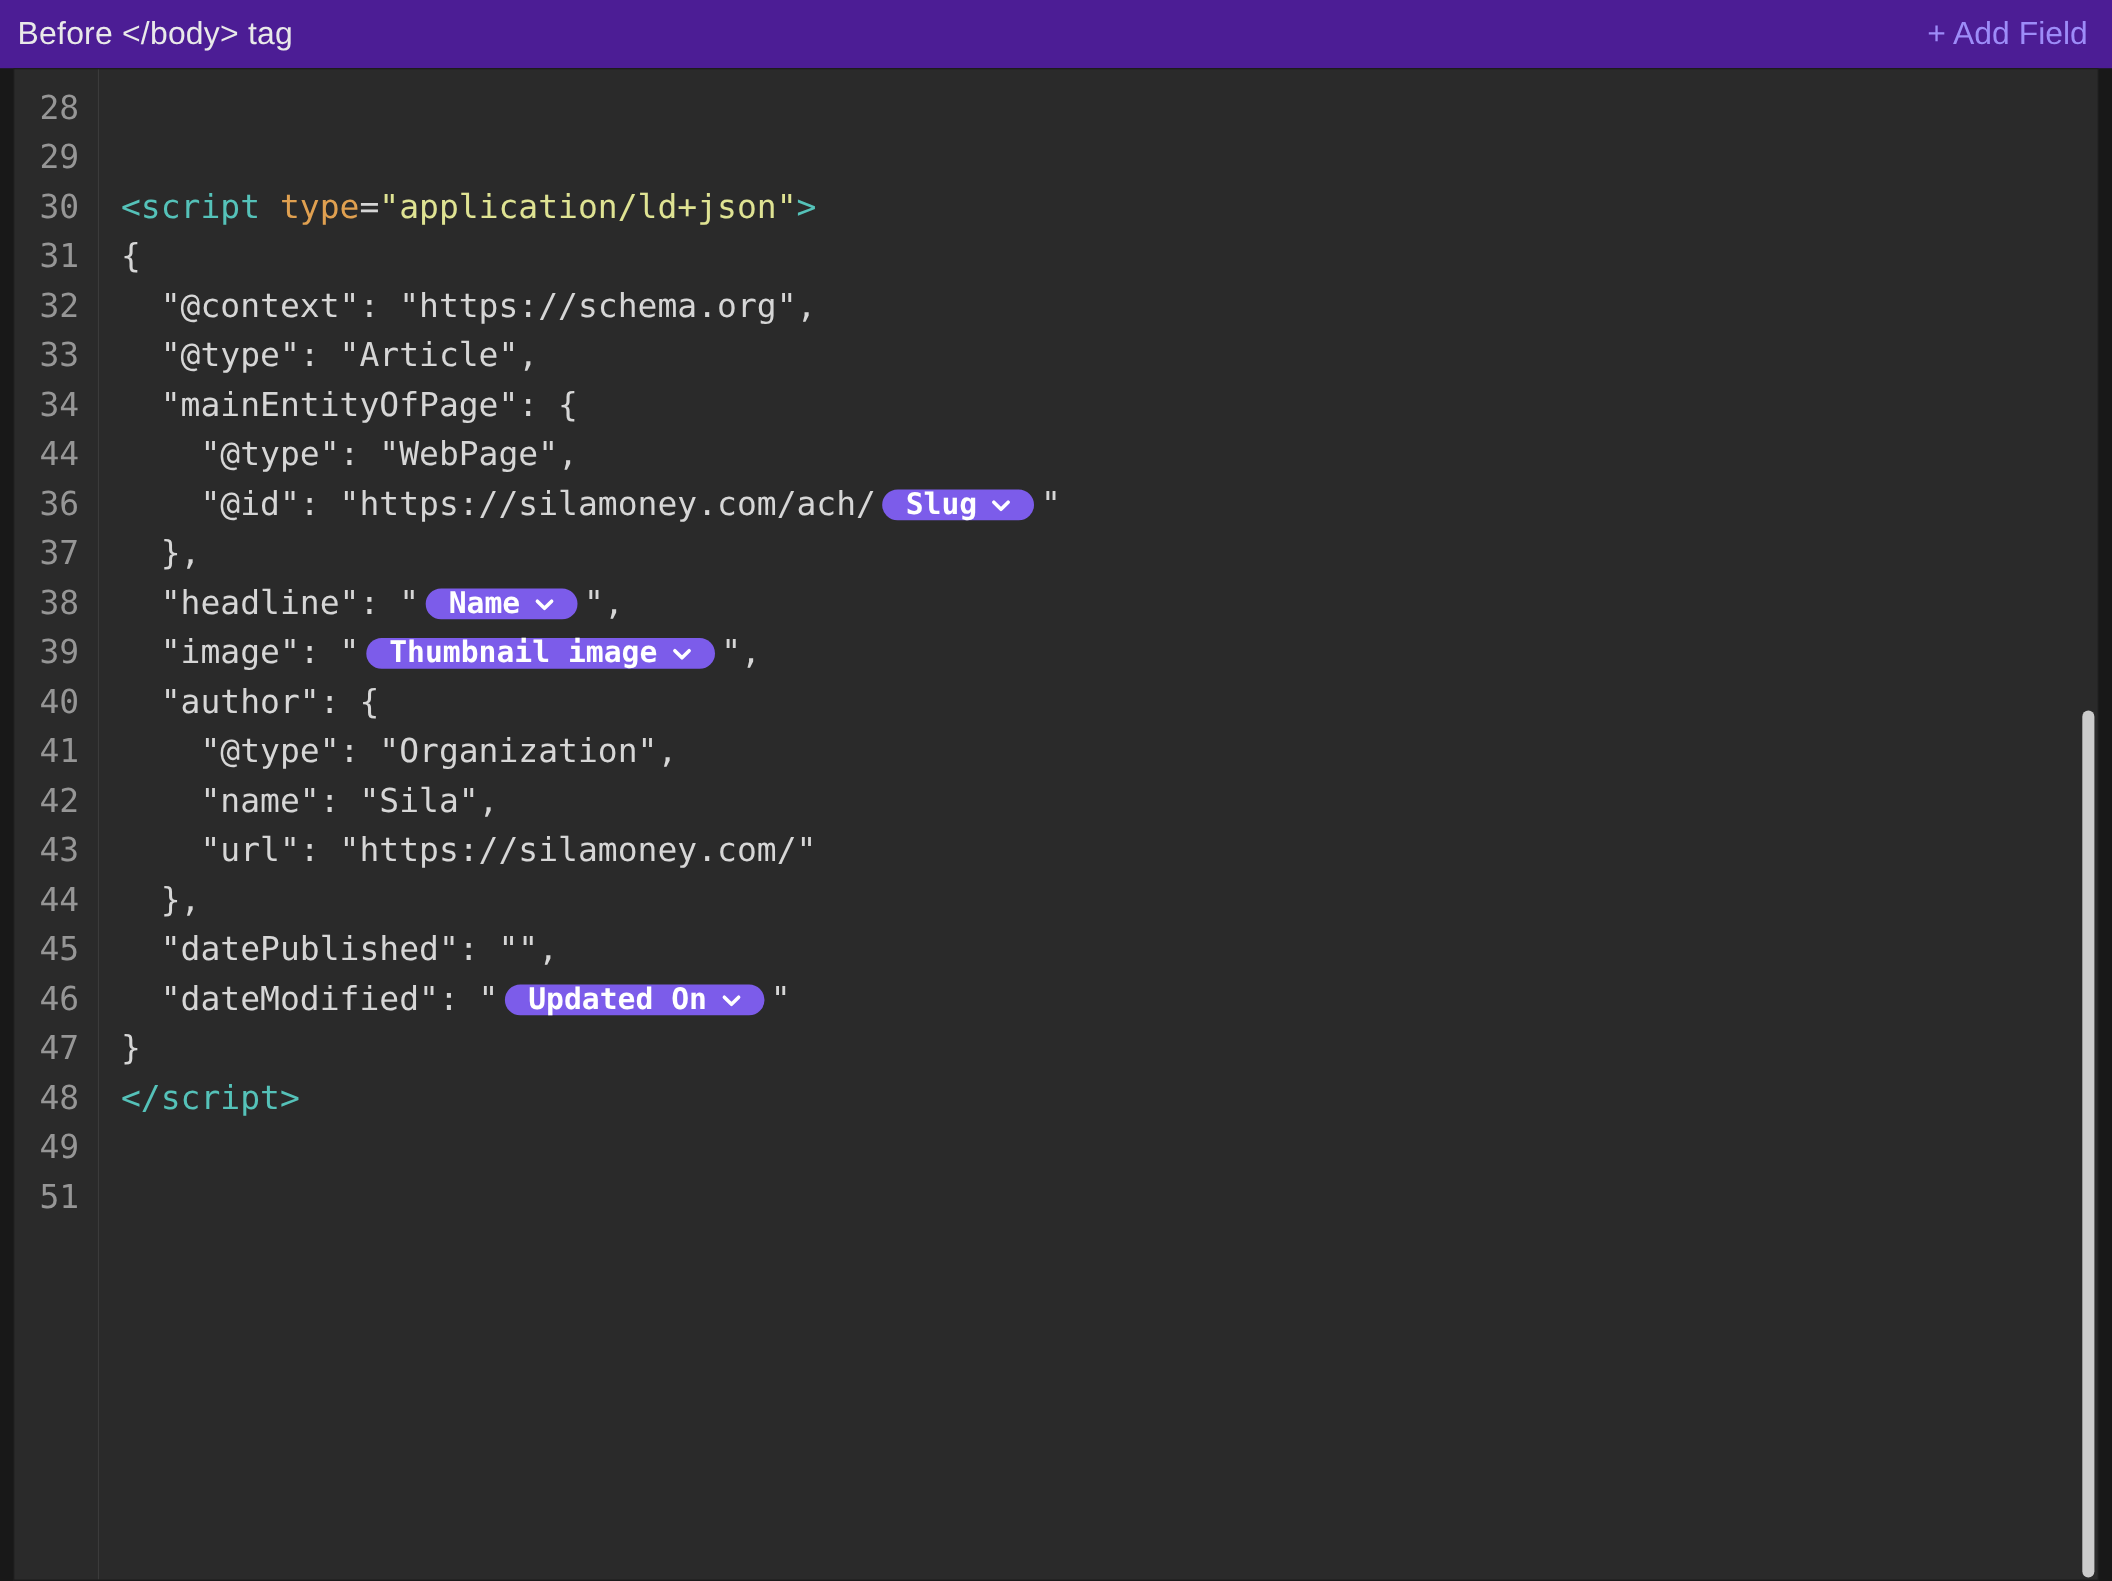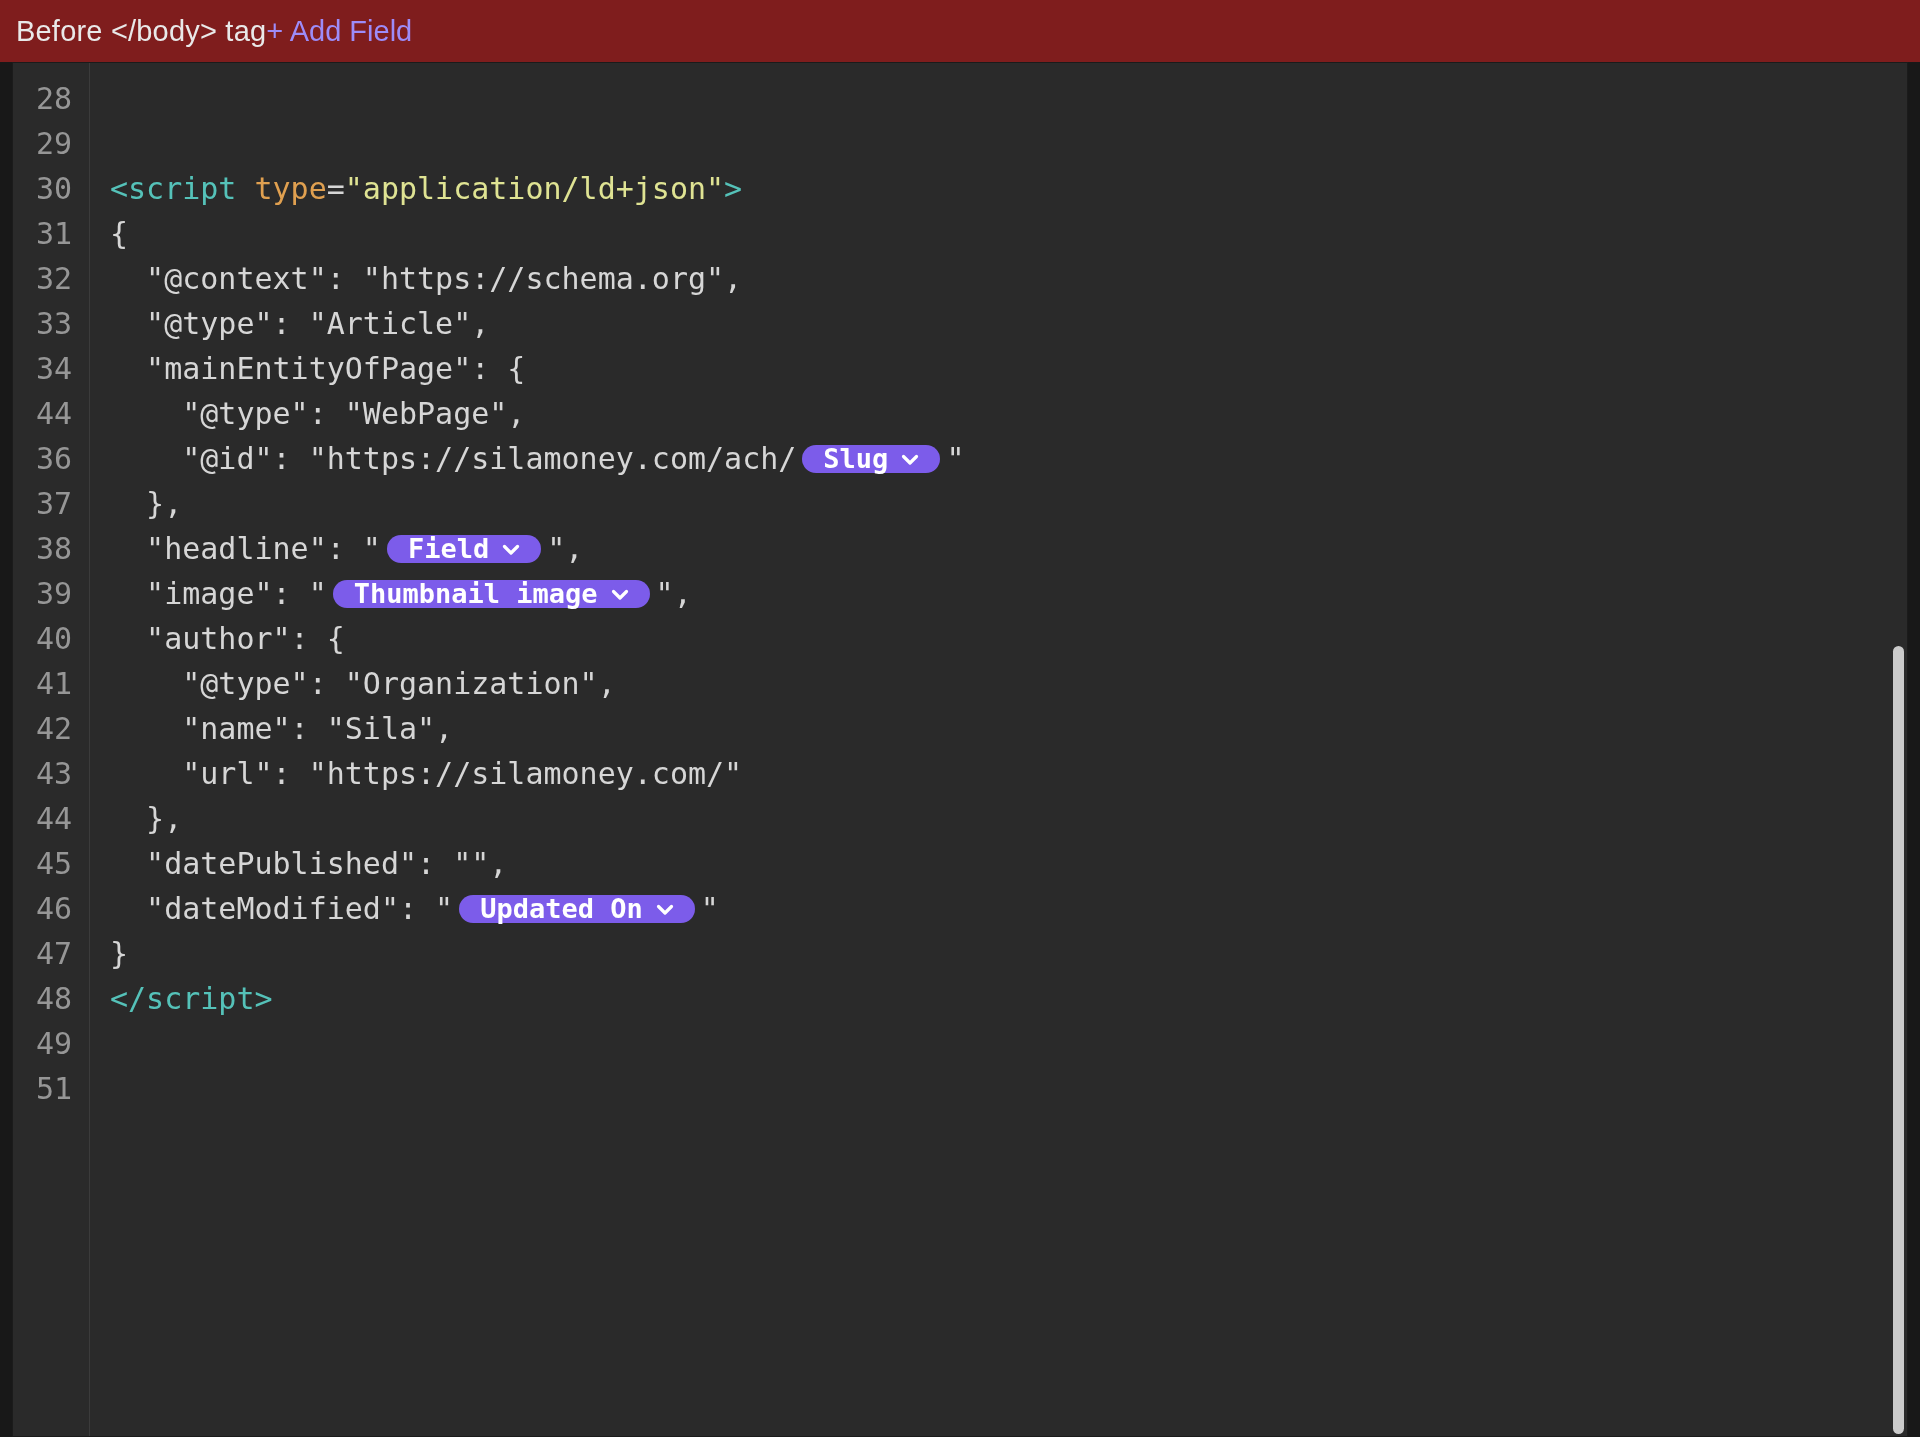--- a/index.html
+++ b/index.html
@@ -2,22 +2,22 @@
 <html style="--accent: #7c5cea; --link: #9d8cf8; --tag: #55c2b9; --attr: #e0a050; --val: #dfe393; --editor_bg: #2a2a2a; --header_bg: #3e3e3e;"><head>
 <meta charset="utf-8">
 <style>
   * { margin:0; padding:0; box-sizing:border-box; }
   html,body { width:1920px; height:1437px; background:#181818; overflow:hidden; }
   body { font-family:"DejaVu Sans Mono", monospace; }
 
   
   .header {
     position:absolute; left:0; top:0; width:1920px; height:62px;
-    background:#7f1d1d;
-    display:flex; align-items:center; 
+    background:#4c1d95;
+    display:flex; align-items:center; justify-content:space-between;
     padding:0 22px 0 16px;
     font-family:"Liberation Sans", sans-serif;
   }
   .header-title { color:#e9e9e9; font-size:29px; letter-spacing:0.2px; }
   .add-field { color:var(--link,#9d8cf8); font-size:29px; cursor:pointer; }
 
   
   .editor {
     position:absolute; left:12px; top:62px; width:1896px; height:1375px;
     background:#2a2a2a;
@@ -138,21 +138,21 @@
         <span class="ln">37</span>
         <span class="code">
           <span class="seg seg-text">  },</span>
         </span>
       </div>
       <div class="line">
         <span class="ln">38</span>
         <span class="code">
           <span class="seg seg-text">  "headline": "</span>
           <span class="pill">
-            <span class="pill-label">Field</span>
+            <span class="pill-label">Name</span>
             <svg class="chev" width="18" height="12" viewBox="0 0 18 12">
               <path d="M2.5 2.5 L9 9 L15.5 2.5" fill="none" stroke="#ffffff" stroke-width="3.2" stroke-linecap="round" stroke-linejoin="round"></path>
             </svg>
           </span>
           <span class="seg seg-text">",</span>
         </span>
       </div>
       <div class="line">
         <span class="ln">39</span>
         <span class="code">

